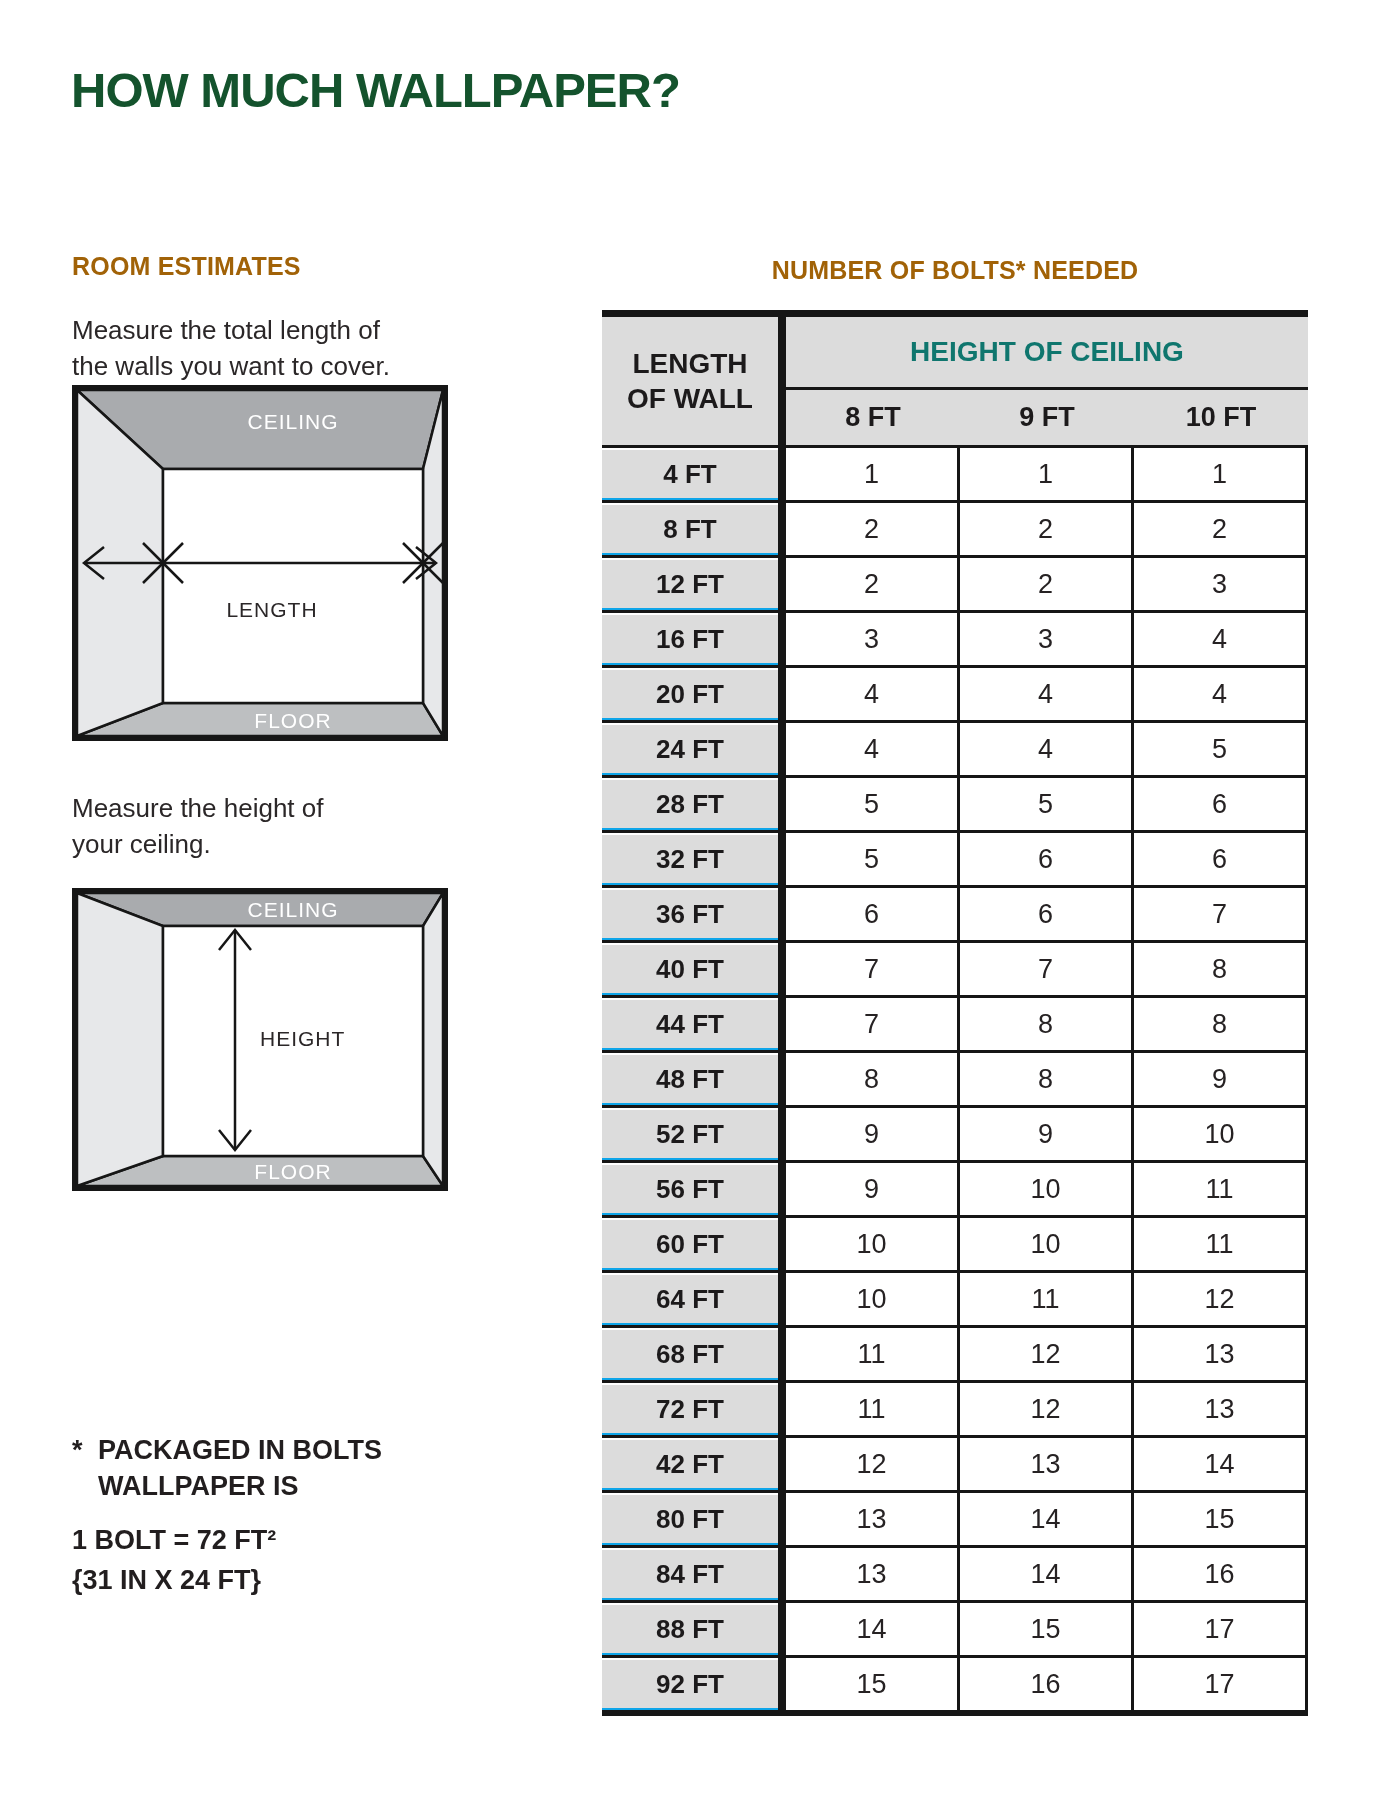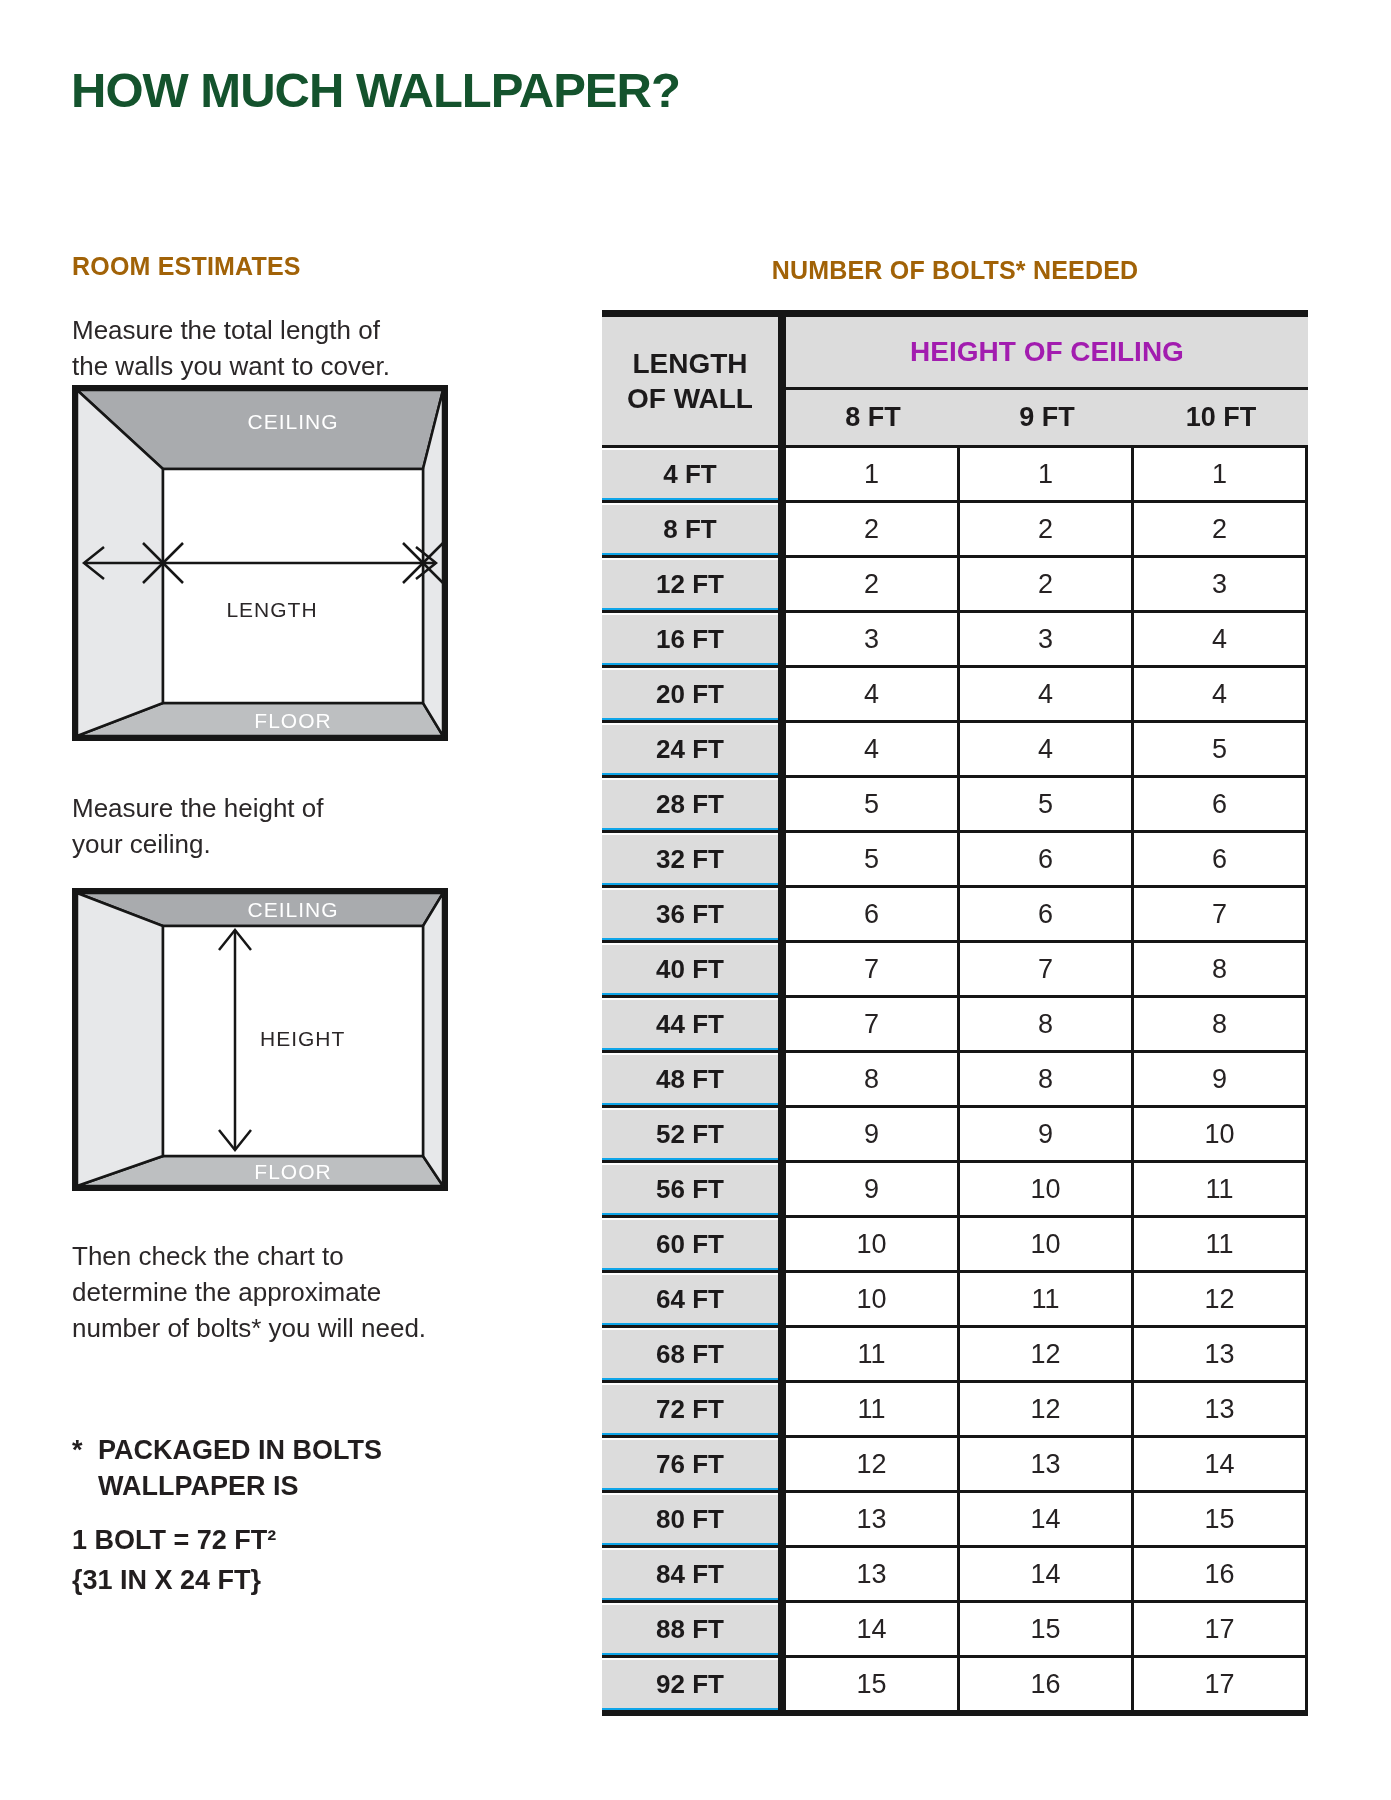--- a/index.html
+++ b/index.html
@@ -17,21 +17,21 @@
 
   
   .tableWrap{left:602px;top:310px;width:706px;height:1406px;}
   .t-top{left:0;top:0;width:706px;height:7px;background:#161616;}
   .t-bottom{left:0;top:1400px;width:706px;height:6px;background:#161616;}
   .t-divider{left:176px;top:0;width:8px;height:1406px;background:#161616;}
   .t-corner{left:0;top:7px;width:176px;height:128px;background:#dcdcdc;display:flex;flex-direction:column;
             align-items:center;justify-content:center;font-weight:700;font-size:28px;line-height:35px;color:#1c1a1b;}
   .t-group{left:184px;top:7px;width:522px;height:73px;box-sizing:border-box;background:#dcdcdc;
            border-bottom:3px solid #161616;display:flex;align-items:center;justify-content:center;
-           font-weight:700;font-size:28px;color:#a21caf;}
+           font-weight:700;font-size:28px;color:#0f766e;}
   .t-subrow{left:184px;top:80px;width:522px;height:55px;background:#dcdcdc;display:flex;}
   .t-subrow .sub{flex:1;display:flex;align-items:center;justify-content:center;font-weight:700;font-size:27px;color:#1c1a1b;}
   .t-rows{left:0;top:135px;width:706px;height:1265px;display:flex;flex-direction:column;}
   .trow{flex:1;display:flex;border-top:3px solid #161616;box-sizing:border-box;}
   .tlabel{width:176px;box-sizing:border-box;background:#dcdcdc;border-top:2px solid #ffffff;border-bottom:2px solid #0ea5e9;
           display:flex;align-items:center;justify-content:center;font-weight:700;font-size:26px;color:#1c1a1b;}
   .tcells{flex:1;margin-left:8px;display:flex;border-right:3px solid #161616;box-sizing:border-box;background:#ffffff;}
   .tcell{flex:1;display:flex;align-items:center;justify-content:center;font-size:27px;color:#262223;}
   .tcell + .tcell{border-left:3px solid #161616;}
 
@@ -87,25 +87,20 @@
     <g stroke="#161616" stroke-width="2.5" fill="none">
       <line x1="163" y1="42" x2="163" y2="262"></line>
       <path d="M 147,62 L 163,42 L 179,62"></path>
       <path d="M 147,242 L 163,262 L 179,242"></path>
     </g>
     <text class="diag-label" x="221" y="29" fill="#ffffff" text-anchor="middle">CEILING</text>
     <text class="diag-label" x="221" y="291" fill="#ffffff" text-anchor="middle">FLOOR</text>
     <text class="diag-label" x="188" y="158" fill="#2b2728" text-anchor="start">HEIGHT</text>
   </svg>
 
-  <div class="abs para" style="left:72px;top:1238px;">
-    <div>Then check the chart to</div>
-    <div>determine the approximate</div>
-    <div>number of bolts* you will need.</div>
-  </div>
 
   <div class="abs foot foot-flex" style="left:72px;top:1432px;">
     <span class="foot-star">*</span>
     <span>
       <div>PACKAGED IN BOLTS</div>
       <div>WALLPAPER IS</div>
     </span>
   </div>
 
   <div class="abs foot" style="left:72px;top:1520px;line-height:40px;">
@@ -270,21 +265,21 @@
         </div>
         <div class="trow">
           <div class="tlabel">72 FT</div>
           <div class="tcells">
             <div class="tcell">11</div>
             <div class="tcell">12</div>
             <div class="tcell">13</div>
           </div>
         </div>
         <div class="trow">
-          <div class="tlabel">76 FT</div>
+          <div class="tlabel">42 FT</div>
           <div class="tcells">
             <div class="tcell">12</div>
             <div class="tcell">13</div>
             <div class="tcell">14</div>
           </div>
         </div>
         <div class="trow">
           <div class="tlabel">80 FT</div>
           <div class="tcells">
             <div class="tcell">13</div>

